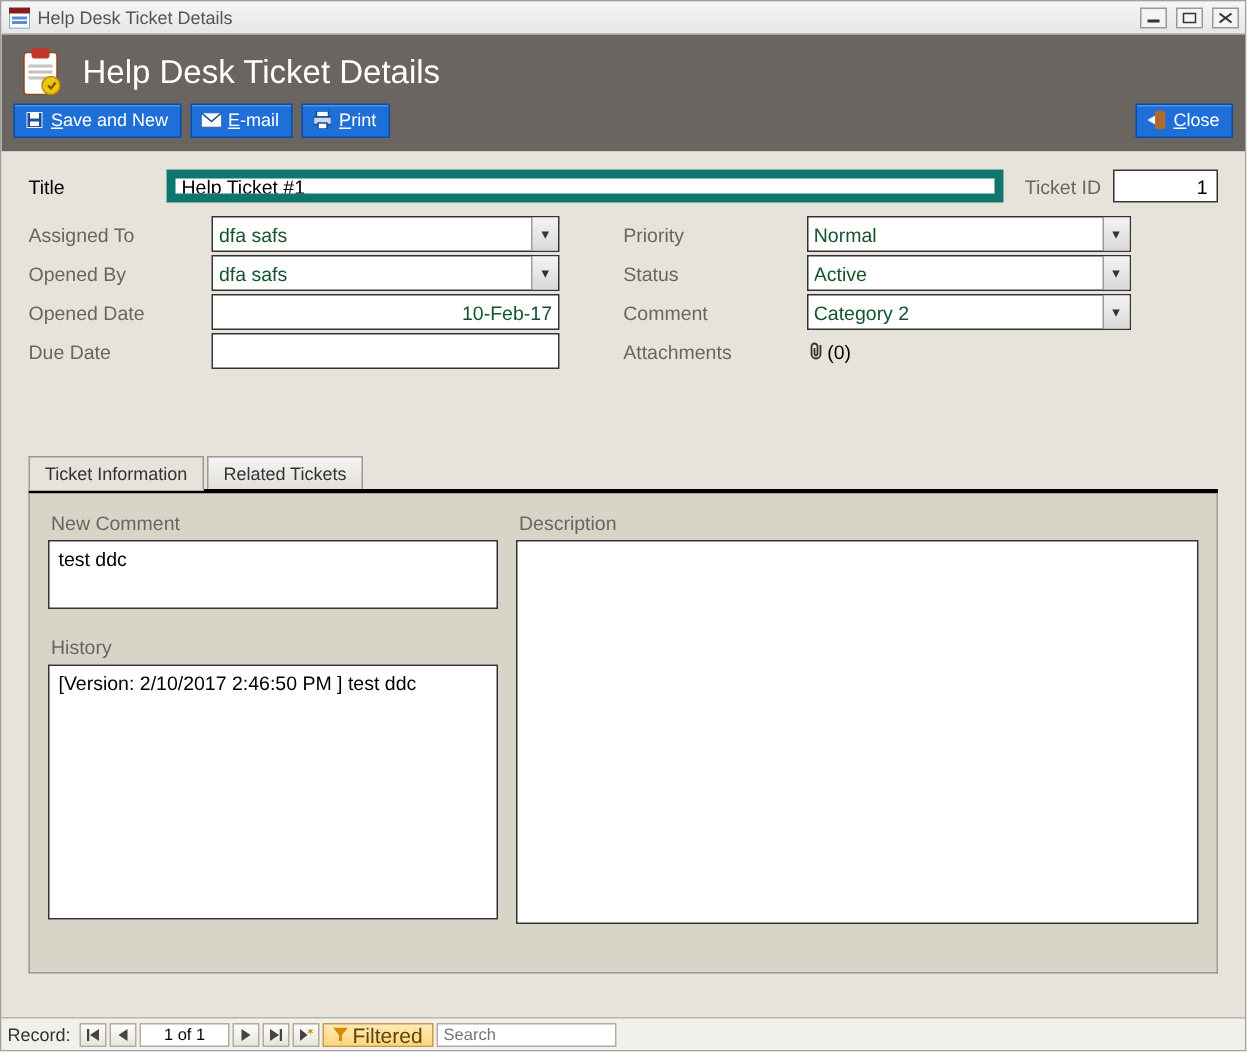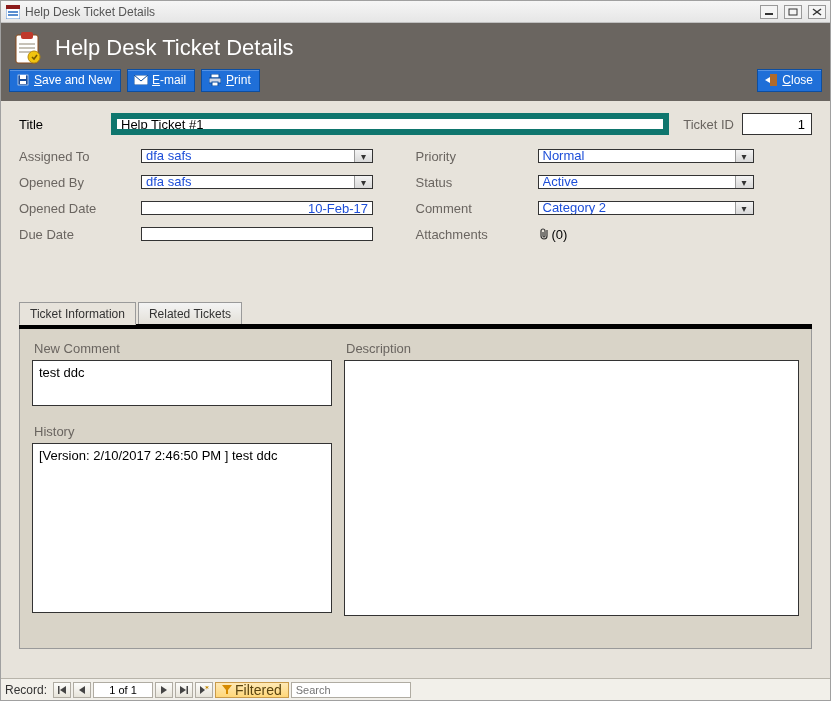--- a/index.html
+++ b/index.html
@@ -43,35 +43,35 @@
   }
   .ticketid-lbl { margin-left: 14px; color: #6a6560; font-size: 13px; }
   .ticketid-box {
     width: 70px; height: 22px; border: 1px solid #333; background: #fff; margin-left: 8px; text-align: right; padding: 2px 6px; font-size: 13px; color: #000;
   }
   .two-col { display: flex; margin-top: 6px; }
   .col { flex: 1; }
   .frow { display: flex; align-items: center; height: 26px; margin-bottom: 0px; }
   .frow .flbl { width: 122px; color: #6a6560; font-size: 13px; }
   .input, .combo, .date {
-    height: 14px; border: 1px solid #333; background: #fff; padding: 2px 4px; font-size: 13px; color: #1d4ed8;
+    height: 24px; border: 1px solid #333; background: #fff; padding: 2px 4px; font-size: 13px; color: #14532d;
   }
   .col.left .input, .col.left .combo, .col.left .date { width: 232px; }
   .col.right .input, .col.right .combo { width: 216px; }
   .combo-wrap { position: relative; display: inline-block; }
   .combo-btn {
     position: absolute; right: 1px; top: 1px; bottom: 1px; width: 18px;
     background: linear-gradient(#f4f4f4,#d9d9d9); border-left: 1px solid #9a9a9a;
     display: flex; align-items: center; justify-content: center; color: #333; font-size: 10px;
   }
   .date { text-align: right; }
   .attach-val { display: flex; align-items: center; gap: 2px; color: #000; font-size: 13px; }
   
   .tabs-area { margin: 58px 0 0 0; }
-  .tabstrip { display: flex; align-items: flex-end; height: 24px; border-bottom: 5px solid #000000; }
+  .tabstrip { display: flex; align-items: flex-end; height: 24px; border-bottom: 3px solid #000000; }
   .tab {
     padding: 4px 10px 3px 10px; border: 1px solid #9a9a9a; border-bottom: none;
     background: linear-gradient(#f4f4f4,#e3e0d8); margin-right: 2px; color: #333; font-size: 12px; position: relative;
   }
   .tab.active { background: #e7e3db; border-bottom: 1px solid #e7e3db; margin-bottom: -1px; z-index: 2; }
   .tabpanel {
     border: 1px solid #9a9a9a; border-top: none; background: #d9d4c8; padding: 12px; min-height: 320px;
   }
   .panel-row { display: flex; gap: 12px; }
   .panel-col { display: flex; flex-direction: column; }

